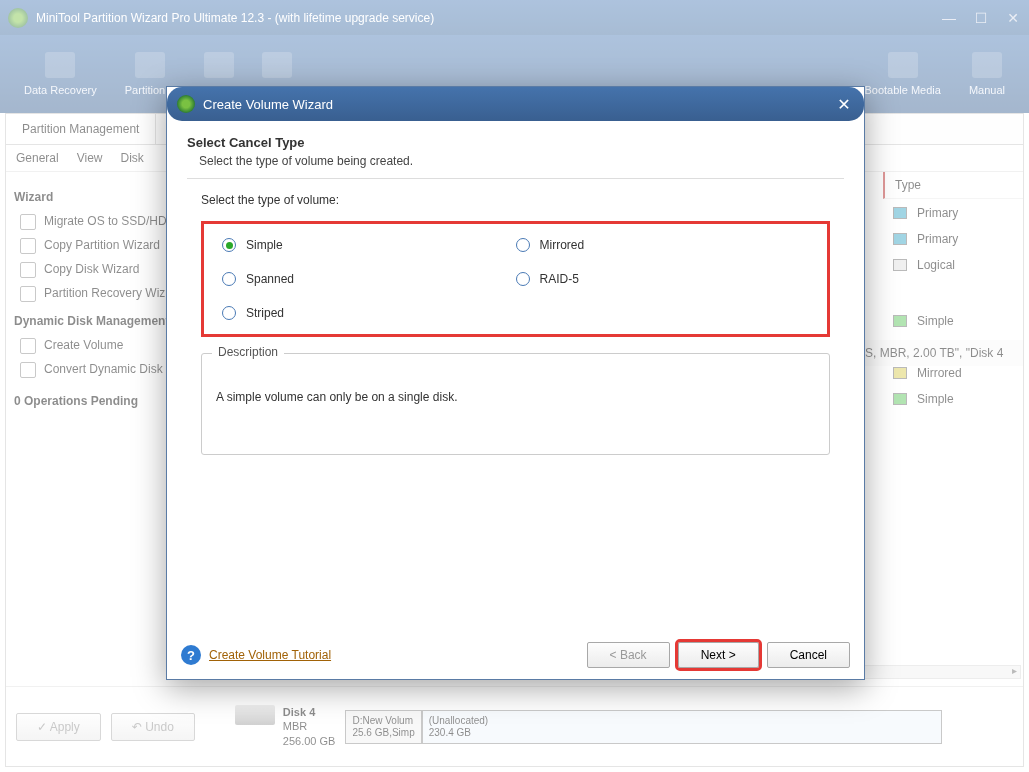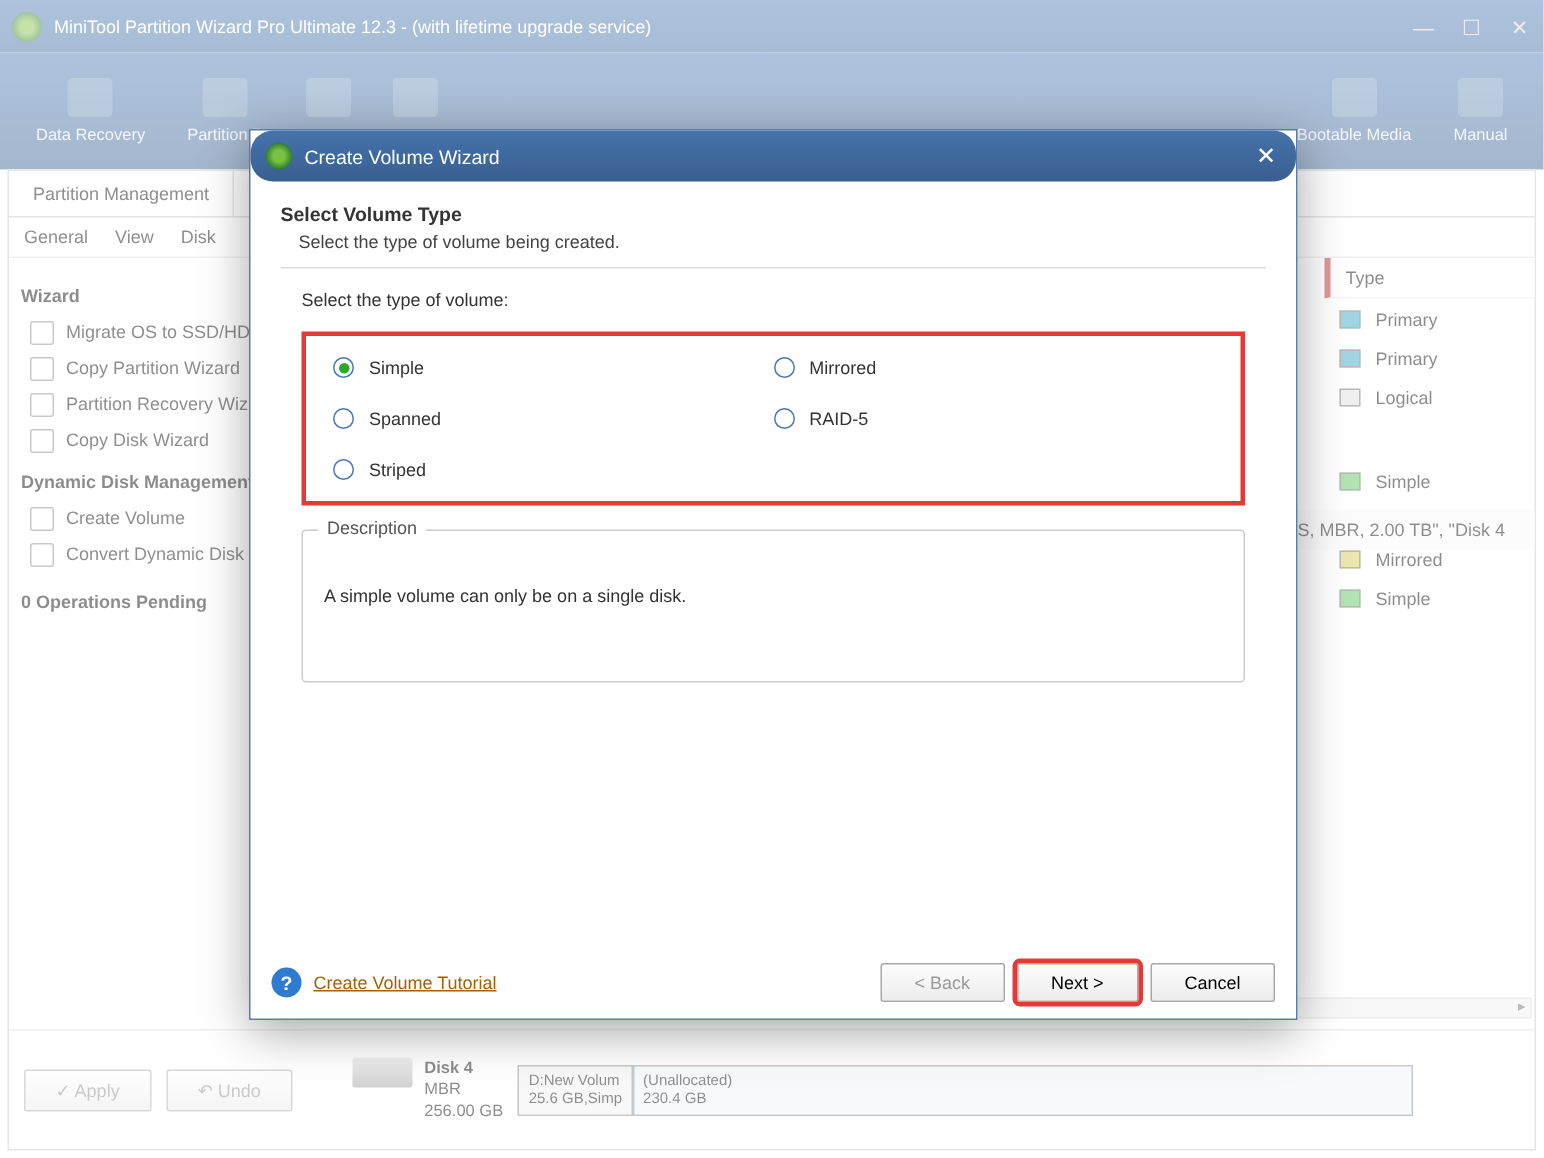--- a/index.html
+++ b/index.html
@@ -26,21 +26,21 @@
 .menubar span { cursor: pointer; }
 
 .content { display: flex; height: calc(100% - 60px); }
 .sidebar { width: 220px; padding: 10px 8px; font-size: 12px; overflow: hidden; }
 .sidebar-section { font-weight: bold; margin: 8px 0 6px 0; }
 .sidebar-item { display: flex; align-items: flex-start; padding: 4px 0 4px 6px; cursor: pointer; gap: 8px; }
 .sidebar-item .sicon { width: 16px; height: 16px; border: 1px solid #888; border-radius: 2px; flex-shrink: 0; }
 .pending { font-weight: bold; margin-top: 12px; }
 
 .right-panel { flex: 1; position: relative; }
-.list-header { position: absolute; top: 0; right: 0; width: 140px; padding: 6px 10px; font-size: 12px; background: #fff; border-left: 4px solid #b91c1c; border-bottom: 1px solid #e8e8e8; }
+.list-header { position: absolute; top: 0; right: 0; width: 140px; padding: 6px 10px; font-size: 12px; background: #fff; border-left: 2px solid #b91c1c; border-bottom: 1px solid #e8e8e8; }
 .type-list { position: absolute; top: 28px; right: 0; width: 140px; font-size: 12px; }
 .type-item { display: flex; align-items: center; padding: 6px 10px; gap: 10px; }
 .type-swatch { width: 14px; height: 12px; border: 1px solid #666; }
 .disk-label { position: absolute; top: 140px; right: 0; width: 180px; font-size: 12px; padding: 6px; background: #f8f8f8; }
 
 .bottom-bar { position: absolute; bottom: 0; left: 0; right: 0; height: 80px; display: flex; align-items: center; padding: 0 10px; border-top: 1px solid #e0e0e0; }
 .btn { padding: 6px 20px; font-size: 12px; border: 1px solid #a8a8a8; background: linear-gradient(to bottom, #fdfdfd, #e8e8e8); border-radius: 2px; cursor: pointer; margin-right: 10px; color: #888; }
 .disk-info { display: flex; margin-left: 30px; gap: 8px; font-size: 11px; }
 .disk-icon { width: 40px; height: 20px; background: linear-gradient(to bottom, #ddd, #999); border-radius: 2px; }
 .disk-text { line-height: 1.3; }
@@ -135,25 +135,25 @@
       <div class="sidebar-item">
           <div class="sicon"></div>
           <span>Migrate OS to SSD/HD</span>
         </div>
       <div class="sidebar-item">
           <div class="sicon"></div>
           <span>Copy Partition Wizard</span>
         </div>
       <div class="sidebar-item">
           <div class="sicon"></div>
+          <span>Copy Disk Wizard</span>
+        </div>
+      <div class="sidebar-item">
+          <div class="sicon"></div>
           <span>Partition Recovery Wiz</span>
-        </div>
-      <div class="sidebar-item">
-          <div class="sicon"></div>
-          <span>Copy Disk Wizard</span>
         </div>
       <div class="sidebar-section">Dynamic Disk Management</div>
       <div class="sidebar-item">
           <div class="sicon"></div>
           <span>Create Volume</span>
         </div>
       <div class="sidebar-item">
           <div class="sicon"></div>
           <span>Convert Dynamic Disk</span>
         </div>
@@ -222,21 +222,21 @@
 
 <div class="fade-overlay"></div>
 
 <div class="dialog">
   <div class="dlg-title">
     <div class="dlogo"></div>
     <div class="dtext">Create Volume Wizard</div>
     <div class="dlg-close">✕</div>
   </div>
   <div class="dlg-body">
-    <div class="dlg-heading">Select Volume Type</div>
+    <div class="dlg-heading">Select Cancel Type</div>
     <div class="dlg-sub">Select the type of volume being created.</div>
     <hr class="dlg-hr">
     <div class="dlg-prompt">Select the type of volume:</div>
     <div class="radio-box">
       <div class="radio-item">
           <div class="radio checked"></div>
           <span>Simple</span>
         </div>
       <div class="radio-item">
           <div class="radio"></div>

